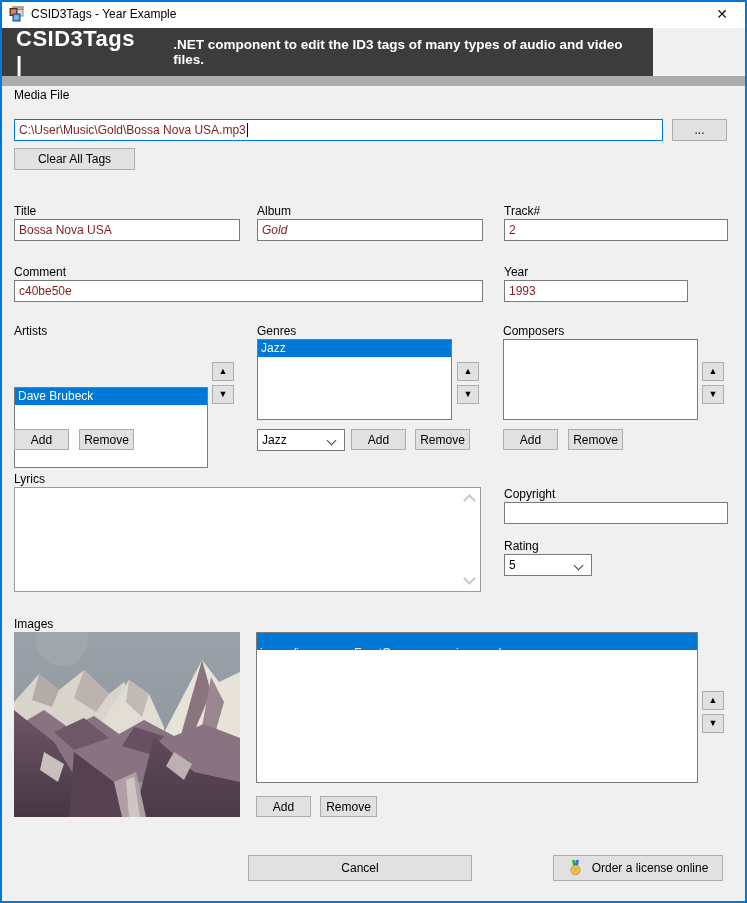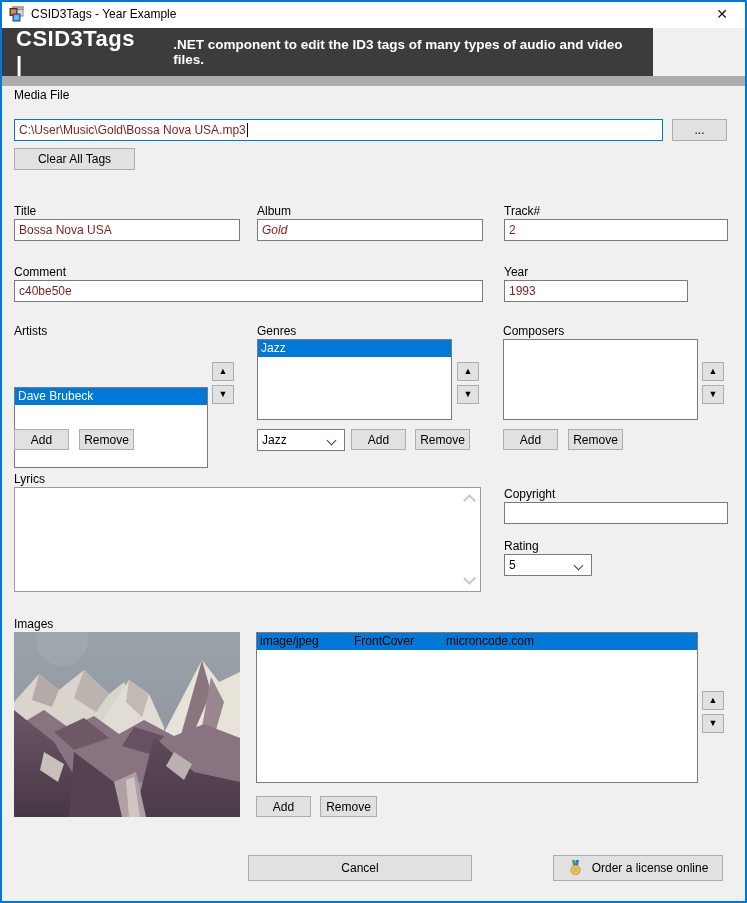--- a/index.html
+++ b/index.html
@@ -21,21 +21,21 @@
        display:flex;align-items:center;justify-content:center;cursor:default;font-family:"Liberation Sans",sans-serif;}
   .listbox{position:absolute;background:#fff;border:1px solid #7A7A7A;box-sizing:border-box;overflow:hidden;}
   .sel-row{height:17px;line-height:17px;background:#0078D7;color:#fff;font-size:12px;padding-left:3px;white-space:nowrap;}
   .arrowbtn{font-size:9px;line-height:1;color:#000;}
   .combo{position:absolute;background:#fff;border:1px solid #7A7A7A;box-sizing:border-box;font-size:12px;
          display:flex;align-items:center;padding-left:4px;}
   .combo .chev{position:absolute;right:9px;top:7px;width:6px;height:6px;border:solid #444;border-width:0 1.4px 1.4px 0;transform:rotate(45deg);}
   .lyrics{position:absolute;background:#fff;border:1px solid #9B9B9B;box-sizing:border-box;}
   .chev-up{position:absolute;right:6px;top:8px;width:7px;height:7px;border:solid #C9C9C9;border-width:2px 0 0 2px;transform:rotate(45deg);}
   .chev-down{position:absolute;right:6px;bottom:8px;width:7px;height:7px;border:solid #C9C9C9;border-width:0 2px 2px 0;transform:rotate(45deg);}
-  .img-row span{position:absolute;top:0;line-height:17px;font-size:12px;color:#000000;white-space:nowrap;}
+  .img-row span{position:absolute;top:12px;line-height:17px;font-size:12px;color:#ffffff;white-space:nowrap;}
   .picture{position:absolute;overflow:hidden;}
 </style>
 </head>
 <body>
 
 <div class="window">
 
   <div class="titlebar">
     <svg width="16" height="16" style="position:absolute;left:9px;top:6px;" viewBox="0 0 16 16">
       <rect x="4" y="1" width="10" height="9" fill="#D9D9D6" stroke="#8A8A8A"></rect>

